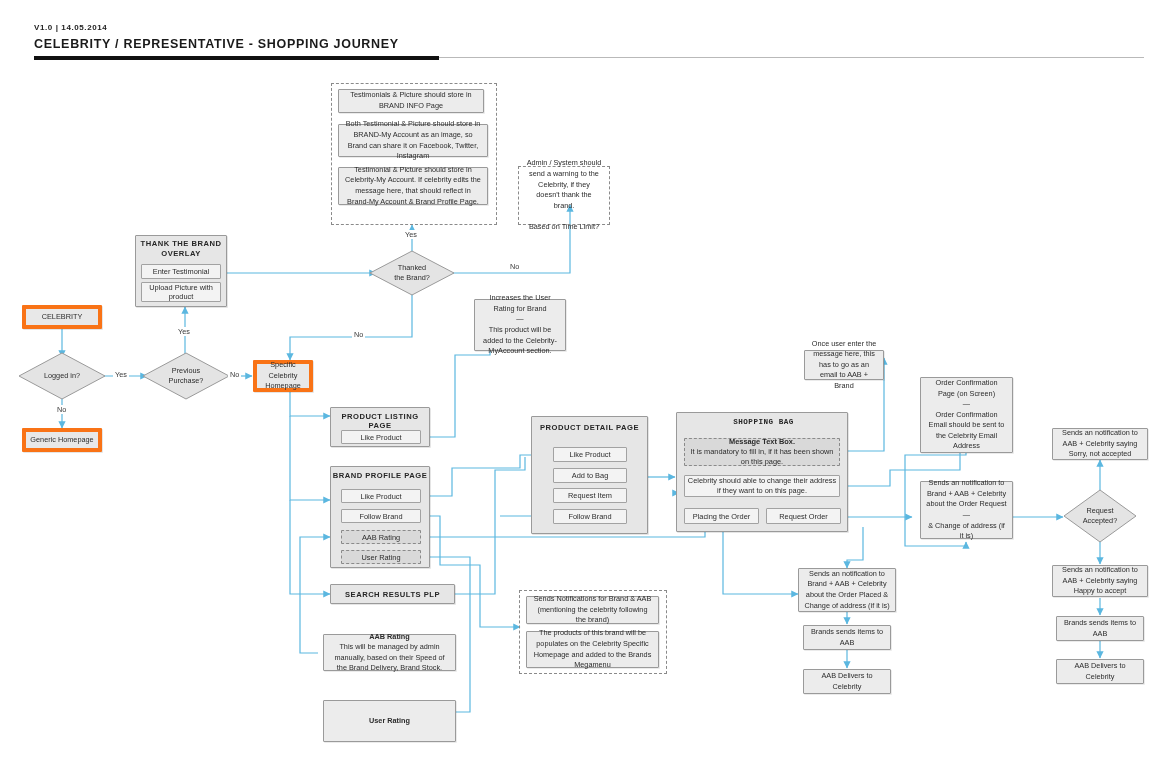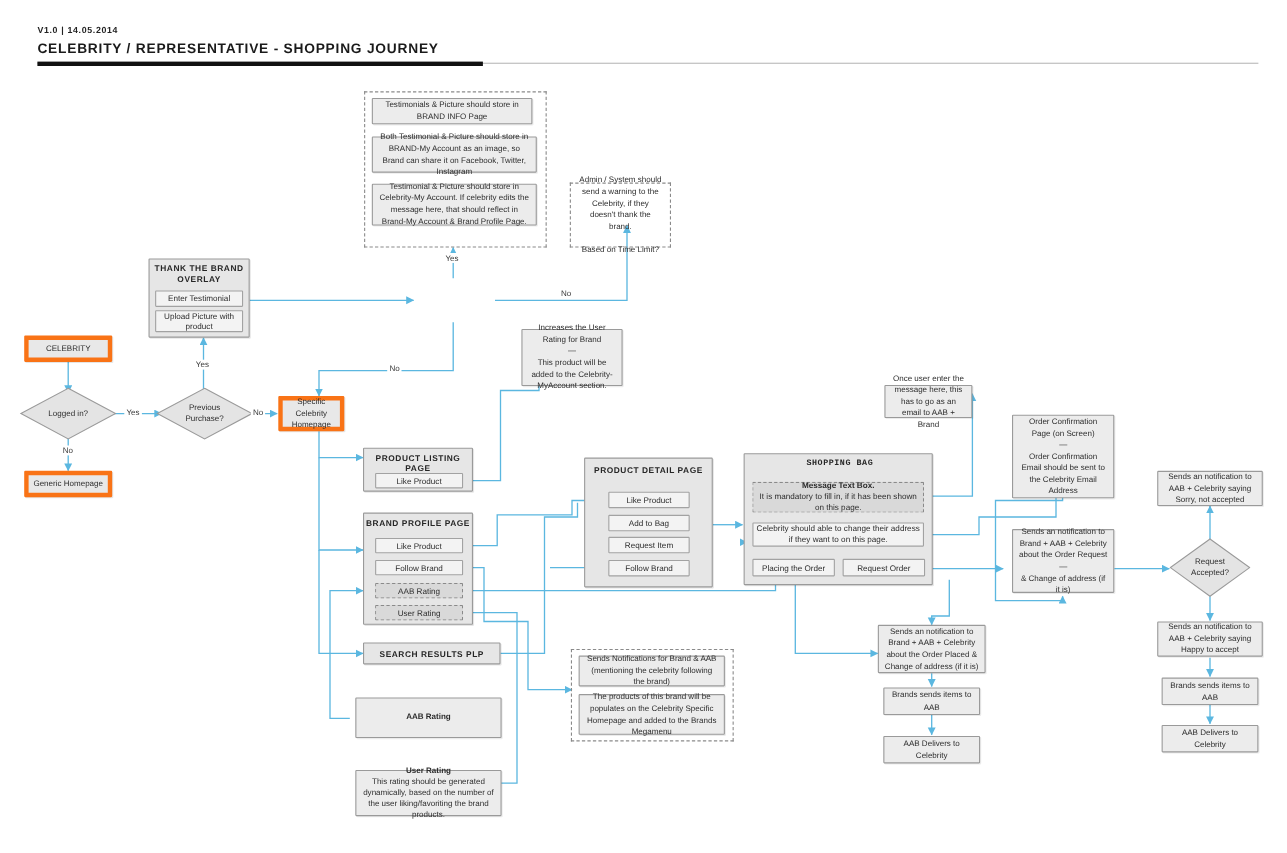--- a/index.html
+++ b/index.html
@@ -158,20 +158,27 @@
   <div class="node shadow" style="left:253px;top:360px;width:60px;height:32px;white-space:pre-line;">Specific
 Celebrity Homepage</div>
 
   <div class="group" style="left:135px;top:235px;width:92px;height:72px;"></div>
   <div class="group-title" style="left:135px;top:239px;width:92px;white-space:pre-line;line-height:1.3;">THANK THE BRAND
 OVERLAY</div>
   <div class="sub" style="left:141px;top:264px;width:80px;height:15px;">Enter Testimonial</div>
   <div class="sub" style="left:141px;top:282px;width:80px;height:20px;white-space:pre-line;line-height:1.25;">Upload Picture with
 product</div>
 
+  <div class="diamond" style="left:369px;top:250px;width:86px;height:46px;">
+    <svg class="dshape" viewBox="0 0 86 46">
+        <polygon points="43,1 85,23 43,45 1,23" fill="#e4e4e4" stroke="#9a9a9a" stroke-width="1"></polygon>
+      </svg>
+    <div class="dlabel" style="white-space:pre-line;">Thanked
+the Brand?</div>
+  </div>
 
   <div class="frame" style="left:331px;top:83px;width:166px;height:142px;"></div>
   <div class="note" style="left:338px;top:89px;width:146px;height:24px;">Testimonials &amp; Picture should store in BRAND INFO Page</div>
   <div class="note" style="left:338px;top:124px;width:150px;height:33px;">Both Testimonial &amp; Picture should store in BRAND-My Account as an image, so Brand can share it on Facebook, Twitter, Instagram</div>
   <div class="note" style="left:338px;top:167px;width:150px;height:38px;">Testimonial &amp; Picture should store in Celebrity-My Account. If celebrity edits the message here, that should reflect in Brand-My Account &amp; Brand Profile Page.</div>
 
   <div class="frame" style="left:518px;top:166px;width:92px;height:59px;"></div>
   <div class="note" style="left:521px;top:169px;width:86px;height:53px;border:none;background:transparent;box-shadow:none;white-space:pre-line;">Admin / System should send a warning to the Celebrity, if they doesn't thank the brand.
 
 Based on Time Limit?</div>
@@ -235,24 +242,24 @@
   <div class="note" style="left:798px;top:568px;width:98px;height:44px;">Sends an notification to Brand + AAB + Celebrity about the Order Placed &amp; Change of address (if it is)</div>
   <div class="note" style="left:803px;top:625px;width:88px;height:25px;">Brands sends items to AAB</div>
   <div class="note" style="left:803px;top:669px;width:88px;height:25px;">AAB Delivers to Celebrity</div>
 
   <div class="frame" style="left:519px;top:590px;width:148px;height:84px;"></div>
   <div class="note" style="left:526px;top:596px;width:133px;height:28px;">Sends Notifications for Brand &amp; AAB (mentioning the celebrity following the brand)</div>
   <div class="note" style="left:526px;top:631px;width:133px;height:37px;">The products of this brand will be populates on the Celebrity Specific Homepage and added to the Brands Megamenu</div>
 
   <div class="note" style="left:323px;top:634px;width:133px;height:37px;flex-direction:column;line-height:1.4;padding:3px 5px;">
     <span style="font-weight:bold;">AAB Rating</span>
+    <span>This will be managed by admin manually, based on their Speed of the Brand Delivery, Brand Stock.</span>
   </div>
   <div class="note" style="left:323px;top:700px;width:133px;height:42px;flex-direction:column;line-height:1.4;padding:3px 5px;">
     <span style="font-weight:bold;">User Rating</span>
-    <span>This rating should be generated dynamically, based on the number of the user liking/favoriting the brand products.</span>
   </div>
 
   <div class="elabel" style="left:113px;top:370px;">Yes</div>
   <div class="elabel" style="left:55px;top:405px;">No</div>
   <div class="elabel" style="left:176px;top:327px;">Yes</div>
   <div class="elabel" style="left:228px;top:370px;">No</div>
   <div class="elabel" style="left:403px;top:230px;">Yes</div>
   <div class="elabel" style="left:508px;top:262px;">No</div>
   <div class="elabel" style="left:352px;top:330px;">No</div>
 

